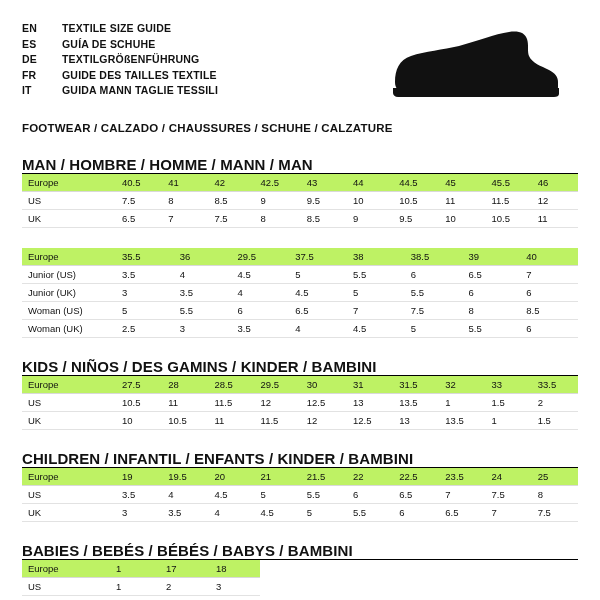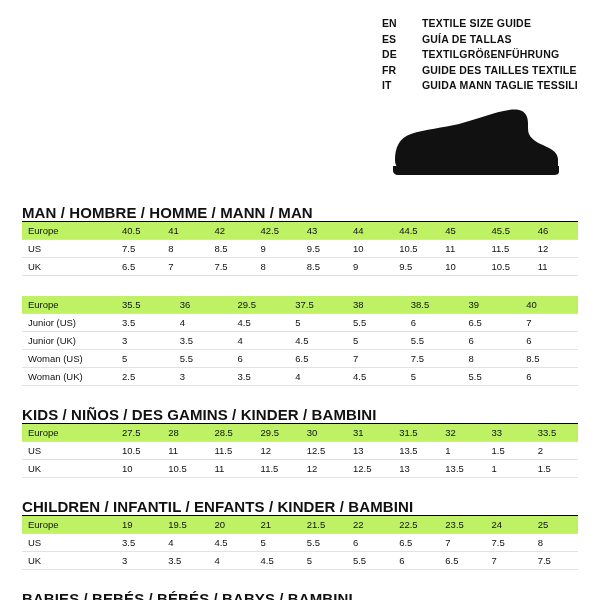--- a/index.html
+++ b/index.html
@@ -18,23 +18,22 @@
     position: relative;
     width: 600px;
     height: 600px;
     box-sizing: border-box;
     padding: 16px 22px 0 22px;
   }
 
   
   .header {
     display: flex;
-    align-items: flex-end;
+    align-items: center;
     justify-content: space-between;
-    flex-direction: column;
   }
   .lang-block {
     display: table;
     border-collapse: collapse;
   }
   .lang-row {
     display: table-row;
   }
   .lang-code, .lang-title {
     display: table-cell;
@@ -115,21 +114,21 @@
 <div class="page">
 
   <div class="header">
     <div class="lang-block">
       <div class="lang-row">
         <div class="lang-code">EN</div>
         <div class="lang-title">TEXTILE SIZE GUIDE</div>
       </div>
       <div class="lang-row">
         <div class="lang-code">ES</div>
-        <div class="lang-title">GUÍA DE TALLAS</div>
+        <div class="lang-title">GUÍA DE SCHUHE</div>
       </div>
       <div class="lang-row">
         <div class="lang-code">DE</div>
         <div class="lang-title">TEXTILGRÖßENFÜHRUNG</div>
       </div>
       <div class="lang-row">
         <div class="lang-code">FR</div>
         <div class="lang-title">GUIDE DES TAILLES TEXTILE</div>
       </div>
       <div class="lang-row">
@@ -140,20 +139,21 @@
 
     <div class="shoe-art">
       <svg width="175" height="70" viewBox="0 0 175 70" aria-hidden="true">
         <path fill="#111111" d="M10,52 C10,40 14,30 26,26 C40,21 58,20 74,16 C92,11 110,4 124,2 C134,0.6 140,3 142,9 C144,15 142,21 144,26 C147,33 156,36 164,40 C170,43 173,47 173,52 L173,57 C173,60 171,62 167,62 L20,62 C13,62 10,58 10,52 Z"></path>
         <path fill="#ffffff" d="M12,57 L171,57 L171,59 L12,59 Z" opacity="0.0"></path>
         <path fill="#111111" d="M8,58 L174,58 L174,64 C174,66 172,67 169,67 L13,67 C10,67 8,65 8,63 Z"></path>
       </svg>
     </div>
   </div>
 
+  <div class="footwear-line">FOOTWEAR / CALZADO / CHAUSSURES / SCHUHE / CALZATURE</div>
 
   <div class="section">
     <div class="section-title">MAN / HOMBRE / HOMME / MANN / MAN</div>
     <table class="size-table">
       <tbody>
           <tr class="head">
         <td class="label">Europe</td>
         <td>40.5</td>
         <td>41</td>
         <td>42</td>

